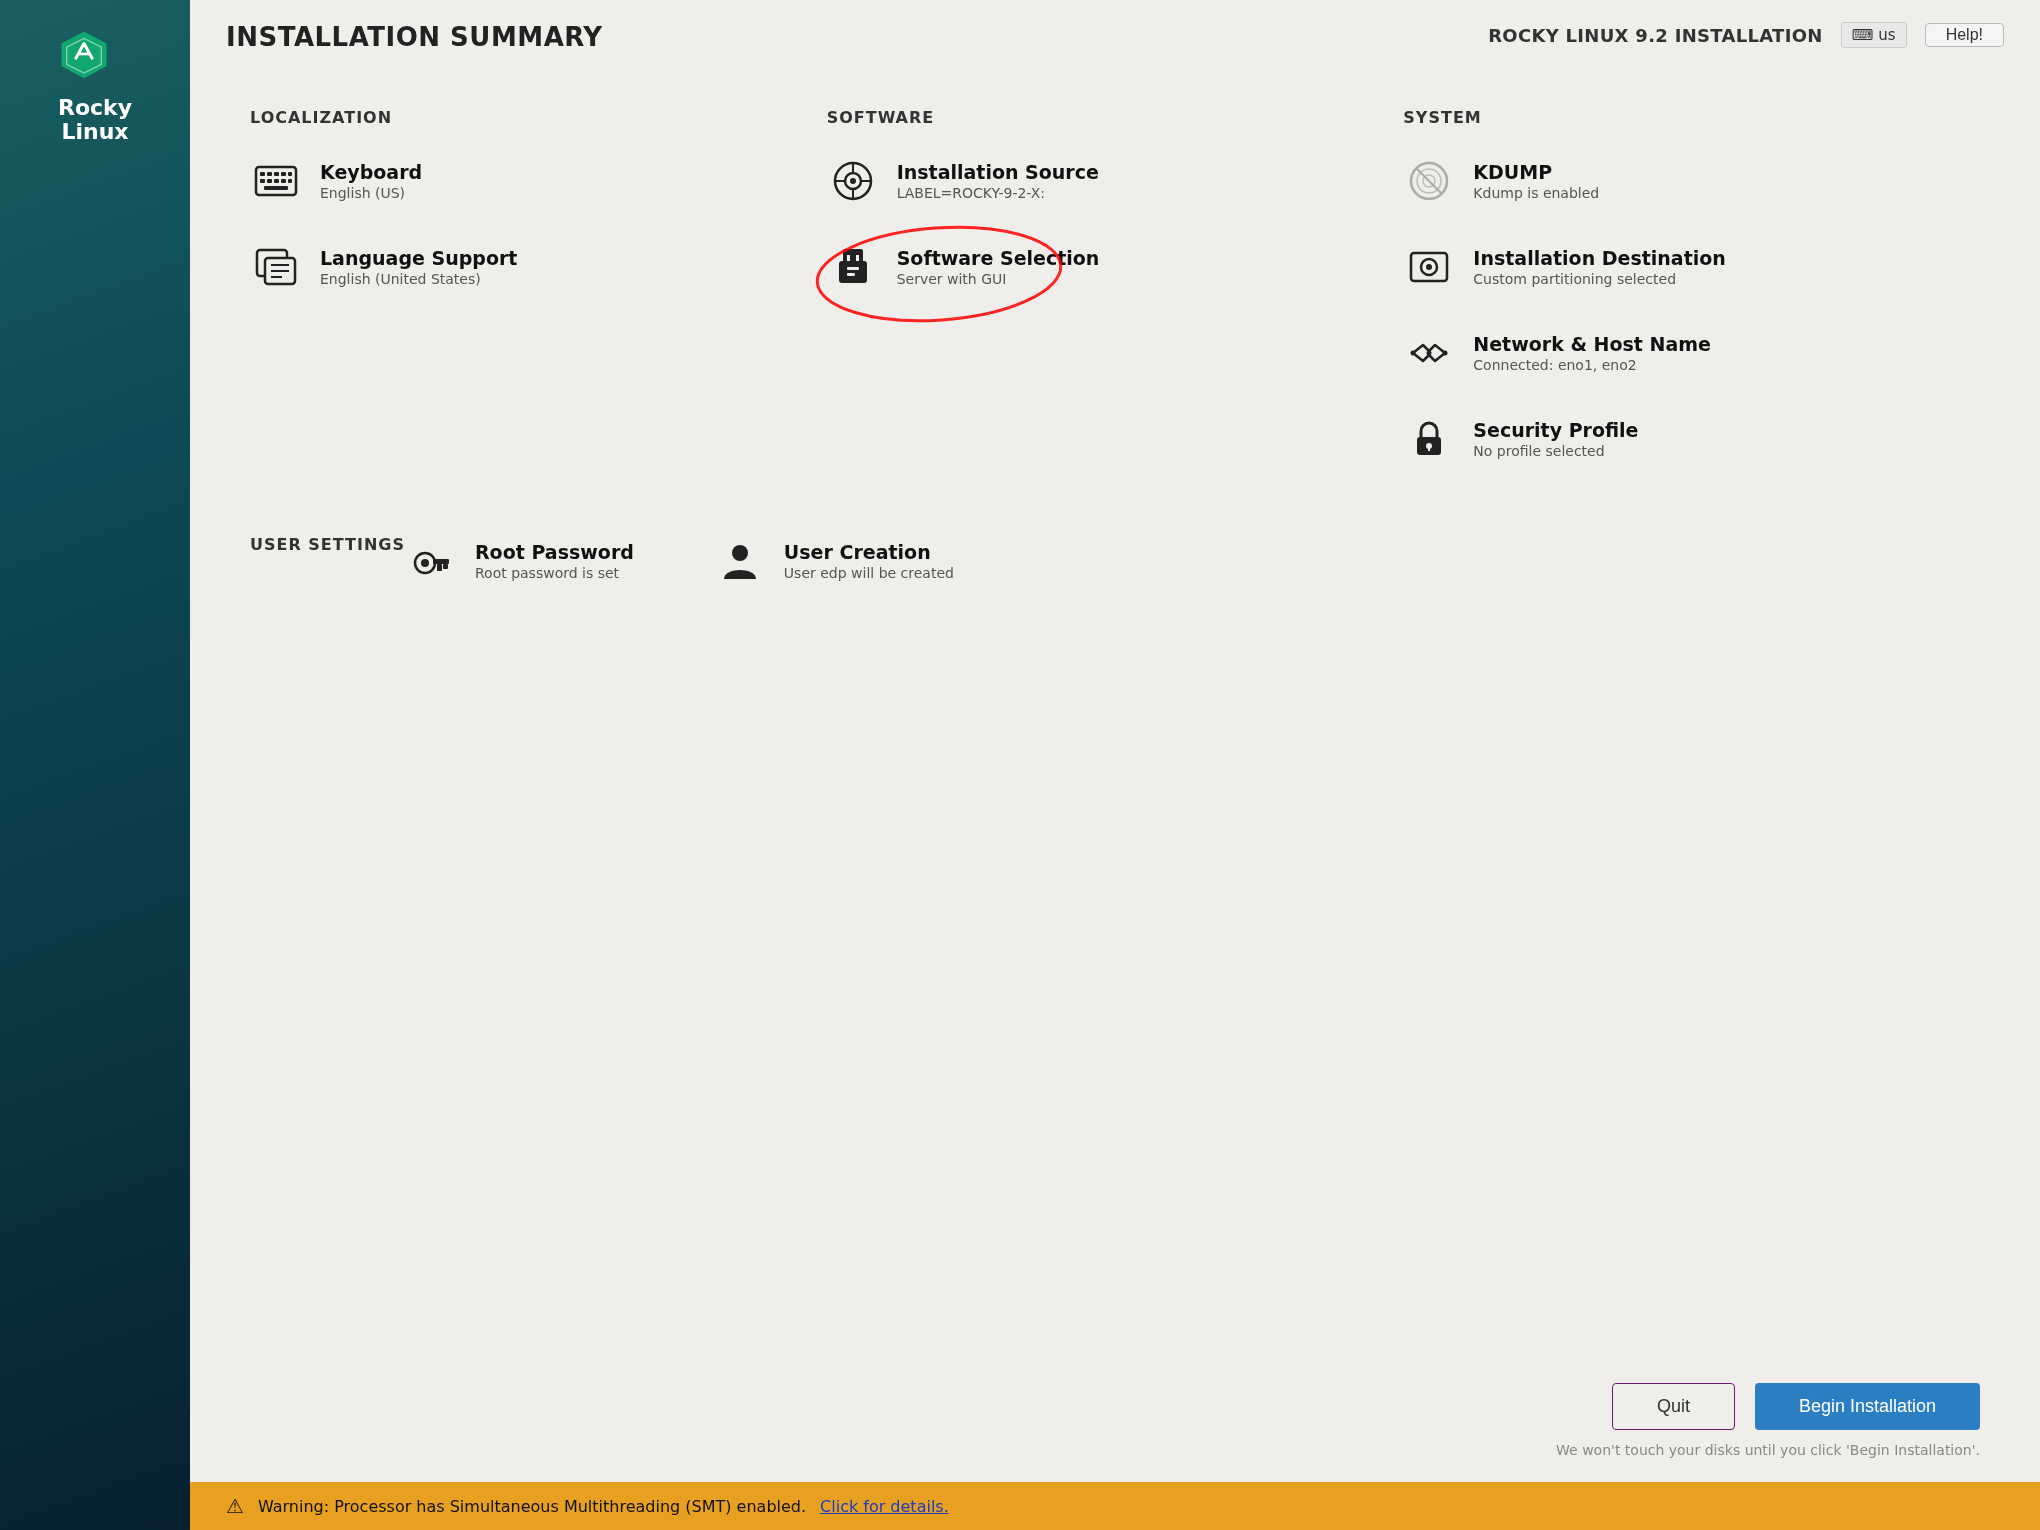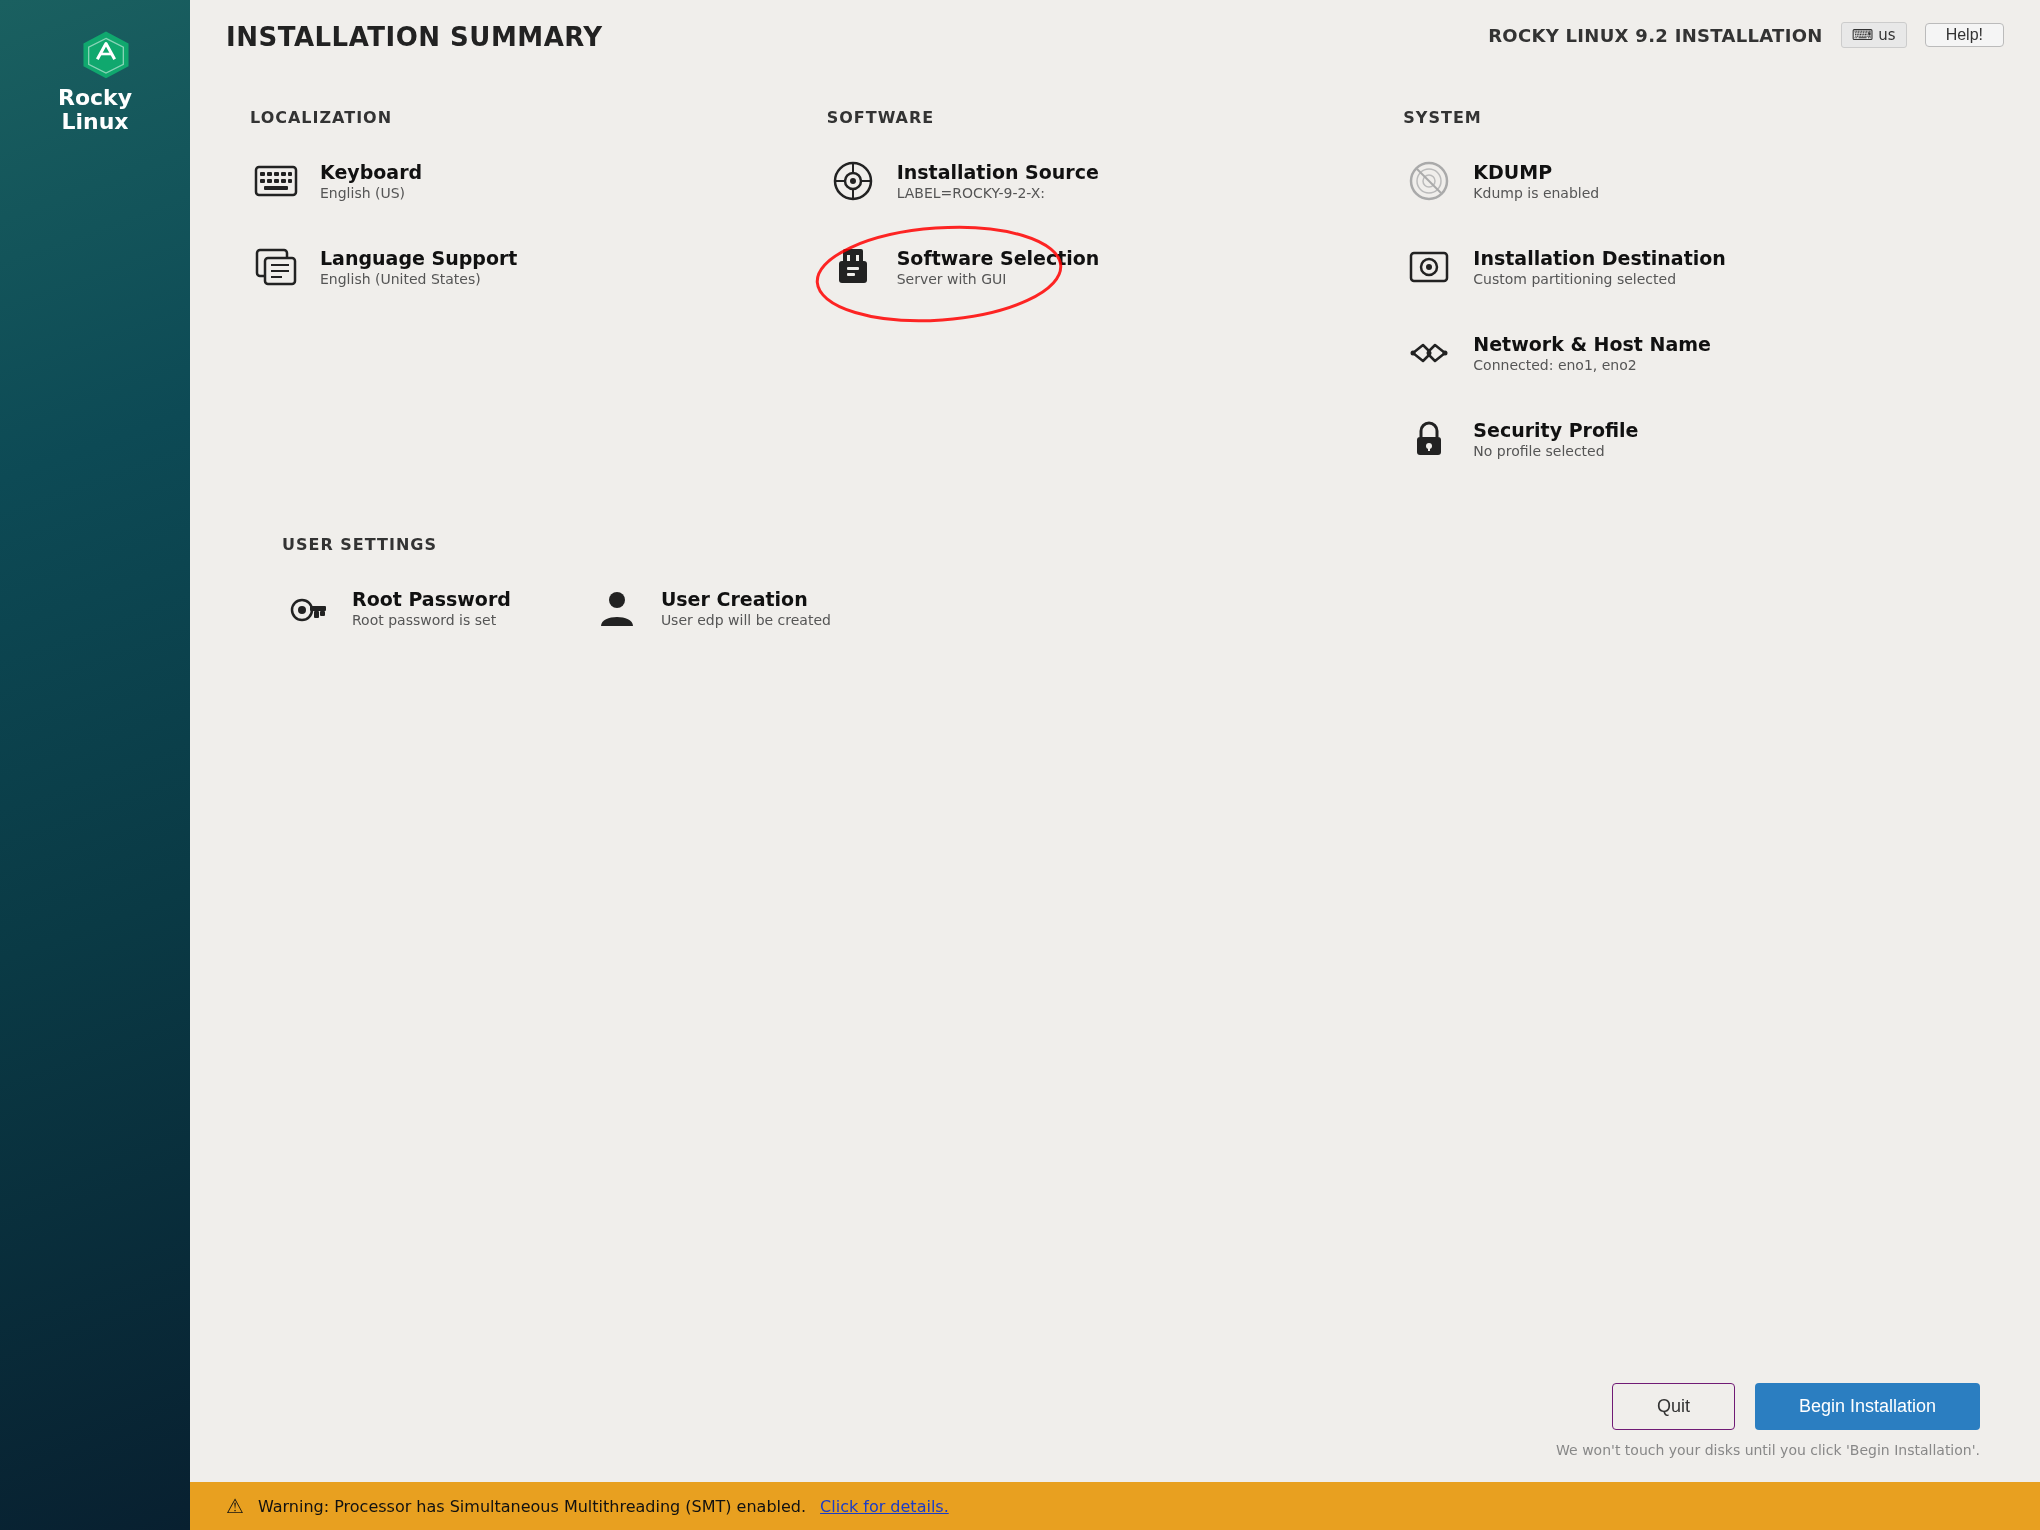--- a/index.html
+++ b/index.html
@@ -19,22 +19,22 @@
       background: linear-gradient(160deg, #1a6060 0%, #0d4a55 30%, #0a3a45 60%, #082030 100%);
       display: flex;
       flex-direction: column;
       align-items: center;
       padding-top: 28px;
       position: relative;
     }
     .logo-area {
       display: flex;
       flex-direction: column;
-      align-items: flex-end;
-      gap: 6px;
+      align-items: flex-start;
+      gap: 16px;
     }
     .logo-icon {
       width: 52px;
       height: 52px;
     }
     .logo-text {
       color: white;
       font-size: 22px;
       font-weight: bold;
       line-height: 1.1;
@@ -437,21 +437,21 @@
             <div class="item-text">
               <span class="item-name">Security Profile</span>
               <span class="item-sub">No profile selected</span>
             </div>
           </div>
 
         </div>
       </div>
     </div>
 
-    <div style="margin-top: 40px; display: flex; flex-direction: column; margin-left: 32px;">
+    <div style="margin-top: 40px; display: flex; flex-direction: row;">
       <div class="section-title">USER SETTINGS</div>
       <div style="display: flex; gap: 80px;">
 
         <div class="item">
           <div class="item-icon">
             <svg viewBox="0 0 44 44" xmlns="http://www.w3.org/2000/svg">
               <circle cx="16" cy="24" r="10" fill="none" stroke="#222" stroke-width="2.5"></circle>
               <circle cx="16" cy="24" r="4" fill="#222"></circle>
               <rect x="24" y="20" width="16" height="5" rx="1" fill="#222"></rect>
               <rect x="34" y="25" width="5" height="5" rx="1" fill="#222"></rect>

